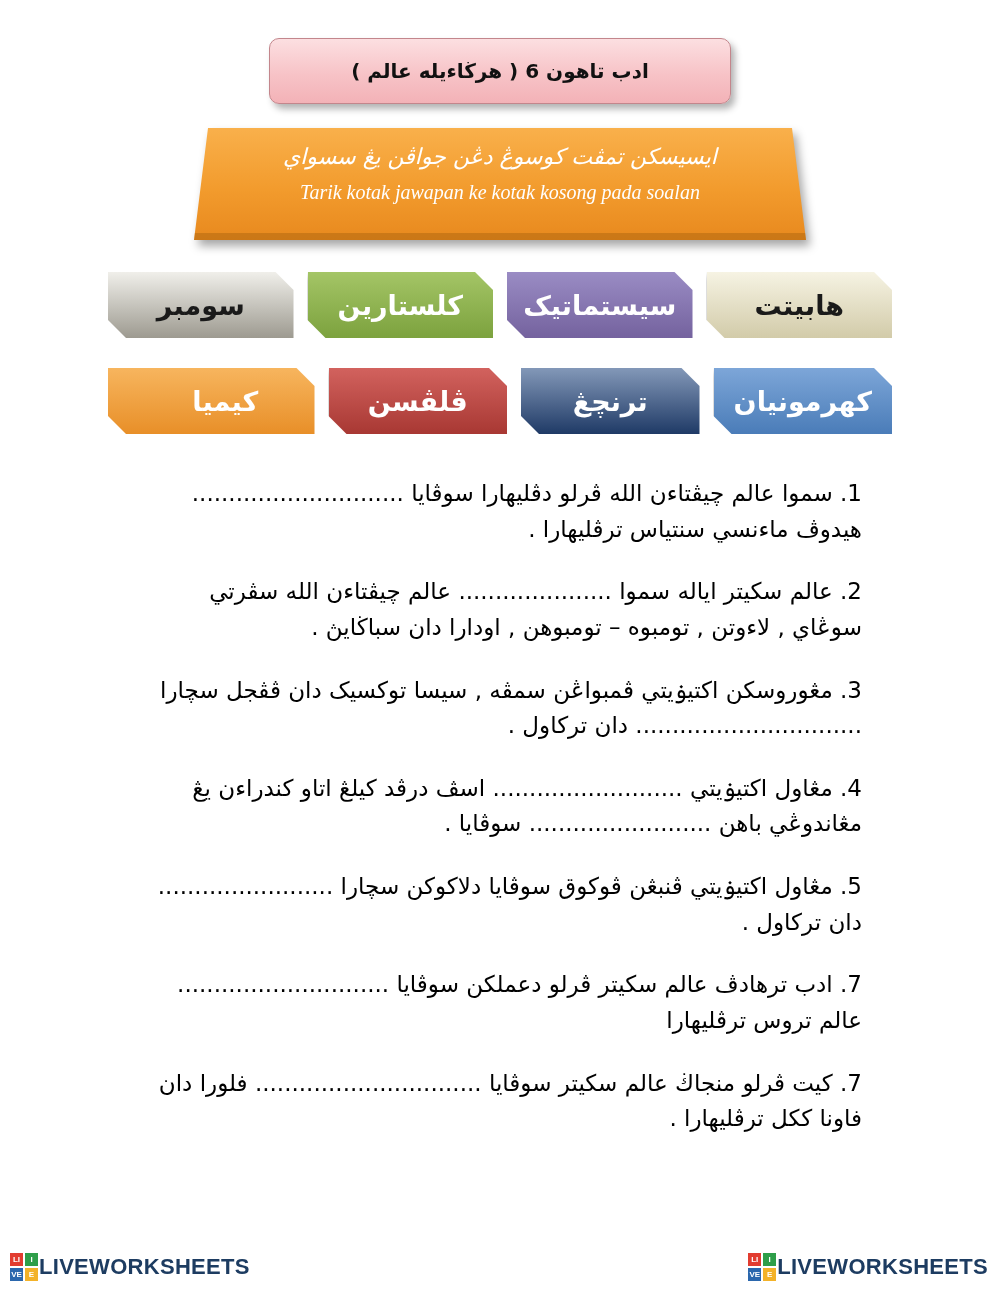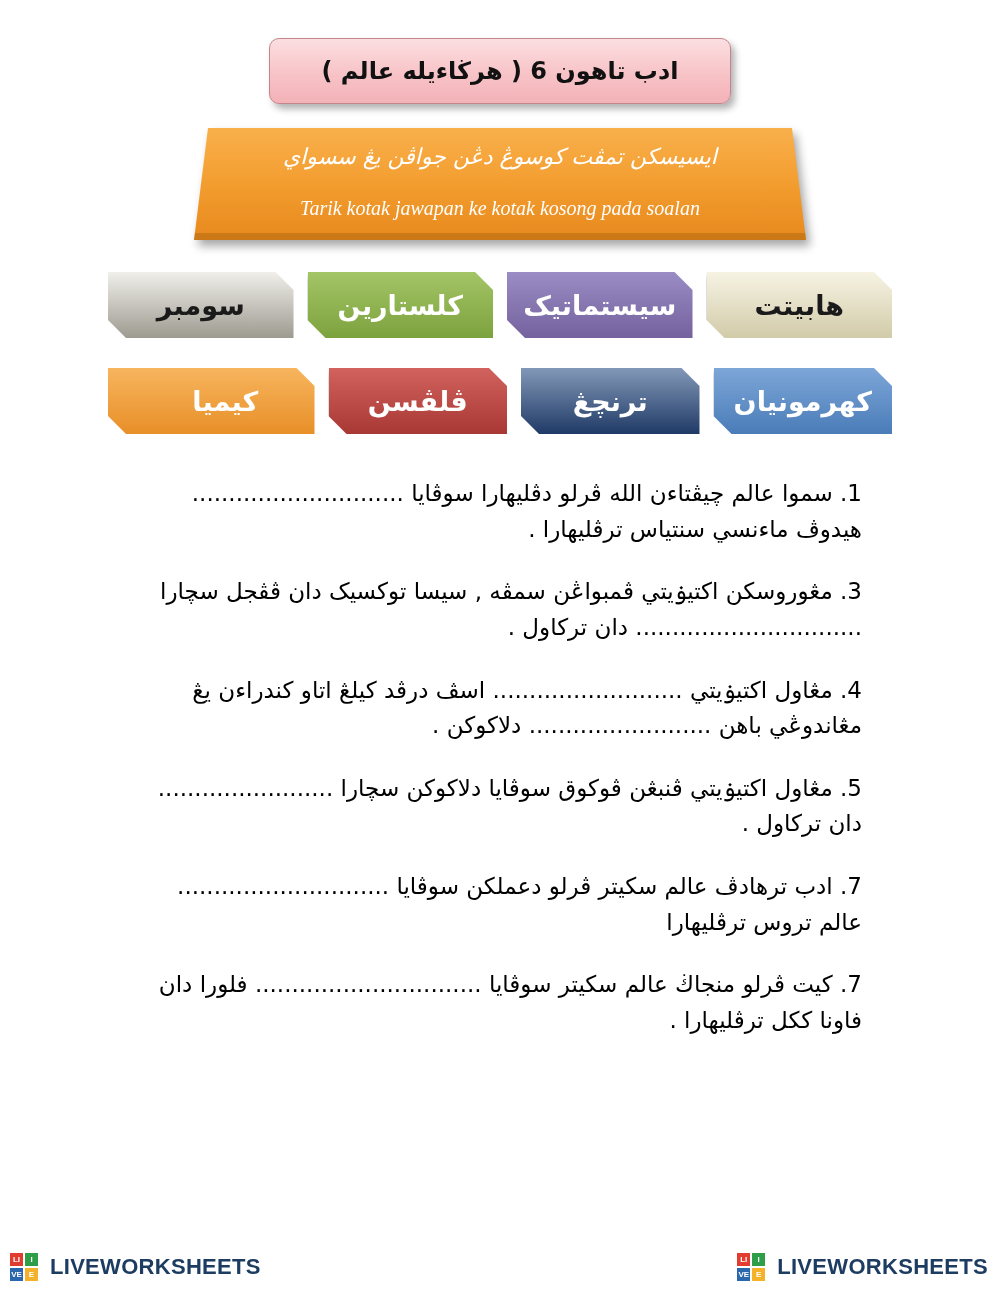--- a/index.html
+++ b/index.html
@@ -15,36 +15,36 @@
   
   .title-box {
     width: 462px; height: 66px;
     margin: 38px auto 0;
     background: linear-gradient(180deg, #fcdfe1 0%, #f7c3c7 55%, #f3b2b7 100%);
     border: 1px solid #c3868c;
     border-radius: 10px;
     box-shadow: 4px 5px 7px rgba(0,0,0,0.30);
     display: flex; align-items: center; justify-content: center;
   }
-  .title-box span { font-size: 24px; font-weight: bold; color: #111; }
+  .title-box span { font-size: 20px; font-weight: bold; color: #111; }
 
   
   .banner-wrap { width: 612px; margin: 24px auto 0; filter: drop-shadow(4px 6px 5px rgba(0,0,0,0.35)); }
   .banner {
     width: 100%; height: 112px;
     background: linear-gradient(180deg, #f9b04b 0%, #f29b2d 55%, #e8891e 100%);
     clip-path: polygon(14px 0, calc(100% - 14px) 0, 100% 100%, 0 100%);
     box-shadow: inset 0 -7px 0 rgba(150,85,10,0.35);
     text-align: center;
     padding-top: 16px;
     font-style: italic;
   }
   .banner-jawi { font-size: 22px; color: #ffffff; }
   .banner-rumi {
-    margin-top: 28px;
+    margin-top: 12px;
     font-family: "Liberation Serif", serif;
     font-size: 20px; color: #ffffff;
   }
 
   
   .word-bank { width: 784px; margin: 32px auto 0; }
   .bank-row { display: flex; gap: 14px; margin-bottom: 30px; }
   .bank-tag {
     flex: 1 1 0; height: 66px;
     display: flex; align-items: center; justify-content: center;
@@ -59,21 +59,21 @@
     width: 724px; margin: 42px auto 0;
     font-size: 23px; line-height: 1.55; color: #000;
     text-align: right;
   }
   .questions p { margin: 0 0 27px; }
   .blank { white-space: normal; }
 
   
   .footer-logo {
     position: absolute; bottom: 10px;
-    display: flex; align-items: center; gap: 12px;
+    display: flex; align-items: center; gap: 1px;
     cursor: pointer;
     margin-top: 48px;
   }
   .footer-logo.left  { left: 10px; }
   .footer-logo.right { right: 12px; }
   .logo-grid {
     width: 28px; height: 28px;
     display: grid; grid-template-columns: 1fr 1fr; grid-template-rows: 1fr 1fr;
     gap: 2px; background: #ffffff;
   }
@@ -130,22 +130,23 @@
           <span>ڤلڤسن</span>
         </div>
         <div class="bank-tag" style="background: linear-gradient(rgb(247, 181, 94), rgb(232, 143, 40)); color: rgb(255, 255, 255); padding-left: 28px;">
           <span>کيميا</span>
         </div>
       </div>
     </div>
 
   <div class="questions" dir="rtl">
       <p><span>1. سموا عالم چيڤتاءن الله ڤرلو دڤليهارا سوڤايا </span><span class="blank">.............................</span><span> هيدوڤ ماءنسي سنتياس ترڤليهارا .</span></p>
+      <p><span>2. عالم سکيتر اياله سموا </span><span class="blank">.....................</span><span> عالم چيڤتاءن الله سڤرتي سوڠاي , لاءوتن , تومبوه – تومبوهن , اودارا دان سباڬايڽ .</span></p>
       <p><span>3. مڠوروسکن اکتيۏيتي ڤمبواڠن سمڤه , سيسا توکسيک دان ڤڤجل سچارا </span><span class="blank">...............................</span><span> دان ترکاول .</span></p>
-      <p><span>4. مڠاول اکتيۏيتي </span><span class="blank">..........................</span><span> اسڤ درڤد کيلڠ اتاو کندراءن يڠ مڠاندوڠي باهن </span><span class="blank">.........................</span><span> دلاکوکن .</span></p>
+      <p><span>4. مڠاول اکتيۏيتي </span><span class="blank">..........................</span><span> اسڤ درڤد کيلڠ اتاو کندراءن يڠ مڠاندوڠي باهن </span><span class="blank">.........................</span><span> سوڤايا .</span></p>
       <p><span>5. مڠاول اکتيۏيتي ڤنبڠن ڤوکوق سوڤايا دلاکوکن سچارا </span><span class="blank">........................</span><span> دان ترکاول .</span></p>
       <p><span>7. ادب ترهادڤ عالم سکيتر ڤرلو دعملکن سوڤايا </span><span class="blank">.............................</span><span> عالم تروس ترڤليهارا</span></p>
       <p><span>7. کيت ڤرلو منجاڬ عالم سکيتر سوڤايا </span><span class="blank">...............................</span><span> فلورا دان فاونا ککل ترڤليهارا .</span></p>
     </div>
 
   <div class="footer-logo left">
     <span class="logo-grid">
         <span class="logo-cell" style="background: rgb(226, 60, 48);">LI</span>
         <span class="logo-cell" style="background: rgb(46, 158, 73);">I</span>
         <span class="logo-cell" style="background: rgb(43, 103, 173);">VE</span>

